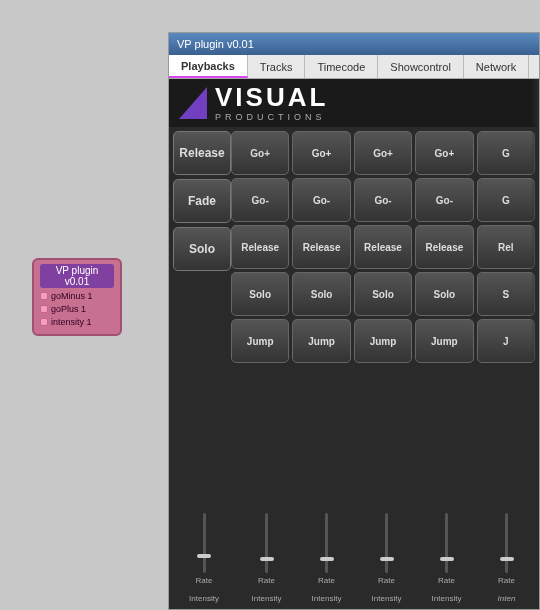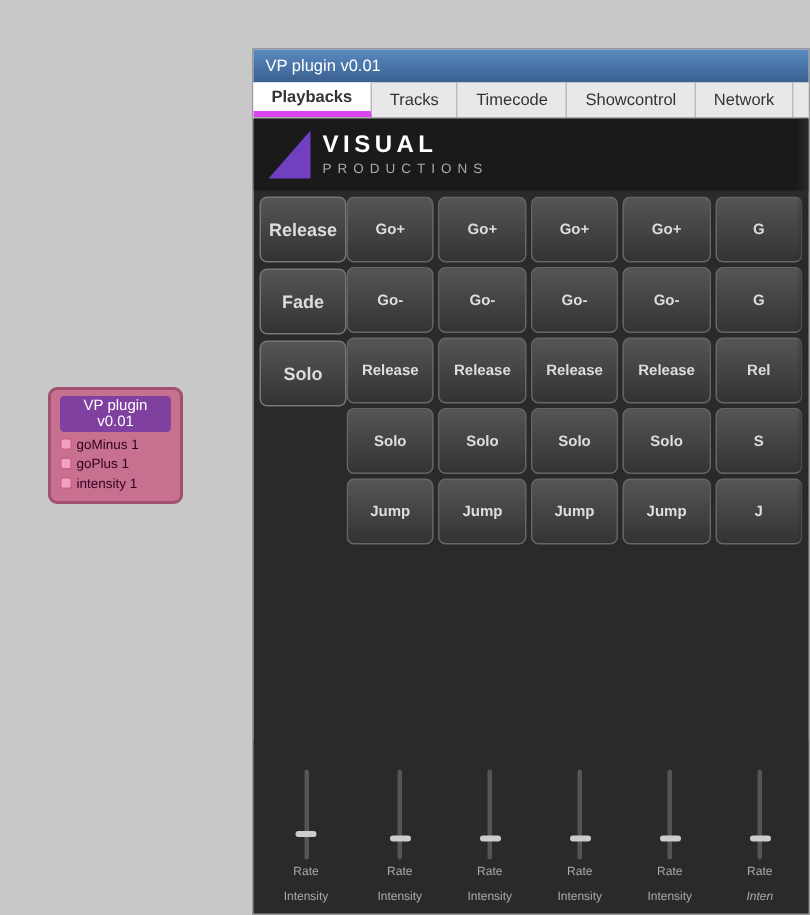--- a/index.html
+++ b/index.html
@@ -89,21 +89,21 @@
       padding: 0 12px;
       font-size: 11px;
       display: flex;
       align-items: center;
       cursor: pointer;
       border-right: 1px solid #bbb;
       color: #333;
     }
     .tab.active {
       background: white;
-      border-bottom: 4px solid #d946ef;
+      border-bottom: 2px solid #d946ef;
       font-weight: bold;
     }
 
     
     .plugin-content {
       background: #2a2a2a;
       width: 100%;
       height: calc(100% - 46px);
       overflow: hidden;
       position: relative;
@@ -125,21 +125,21 @@
       border-bottom: 32px solid #7040c0;
       margin-right: 8px;
       flex-shrink: 0;
     }
     .logo-text-block {
       display: flex;
       flex-direction: column;
     }
     .logo-visual {
       color: white;
-      font-size: 16px;
+      font-size: 26px;
       font-weight: bold;
       letter-spacing: 3px;
       line-height: 1;
     }
     .logo-productions {
       color: #aaa;
       font-size: 9px;
       letter-spacing: 4px;
       margin-top: 2px;
     }

